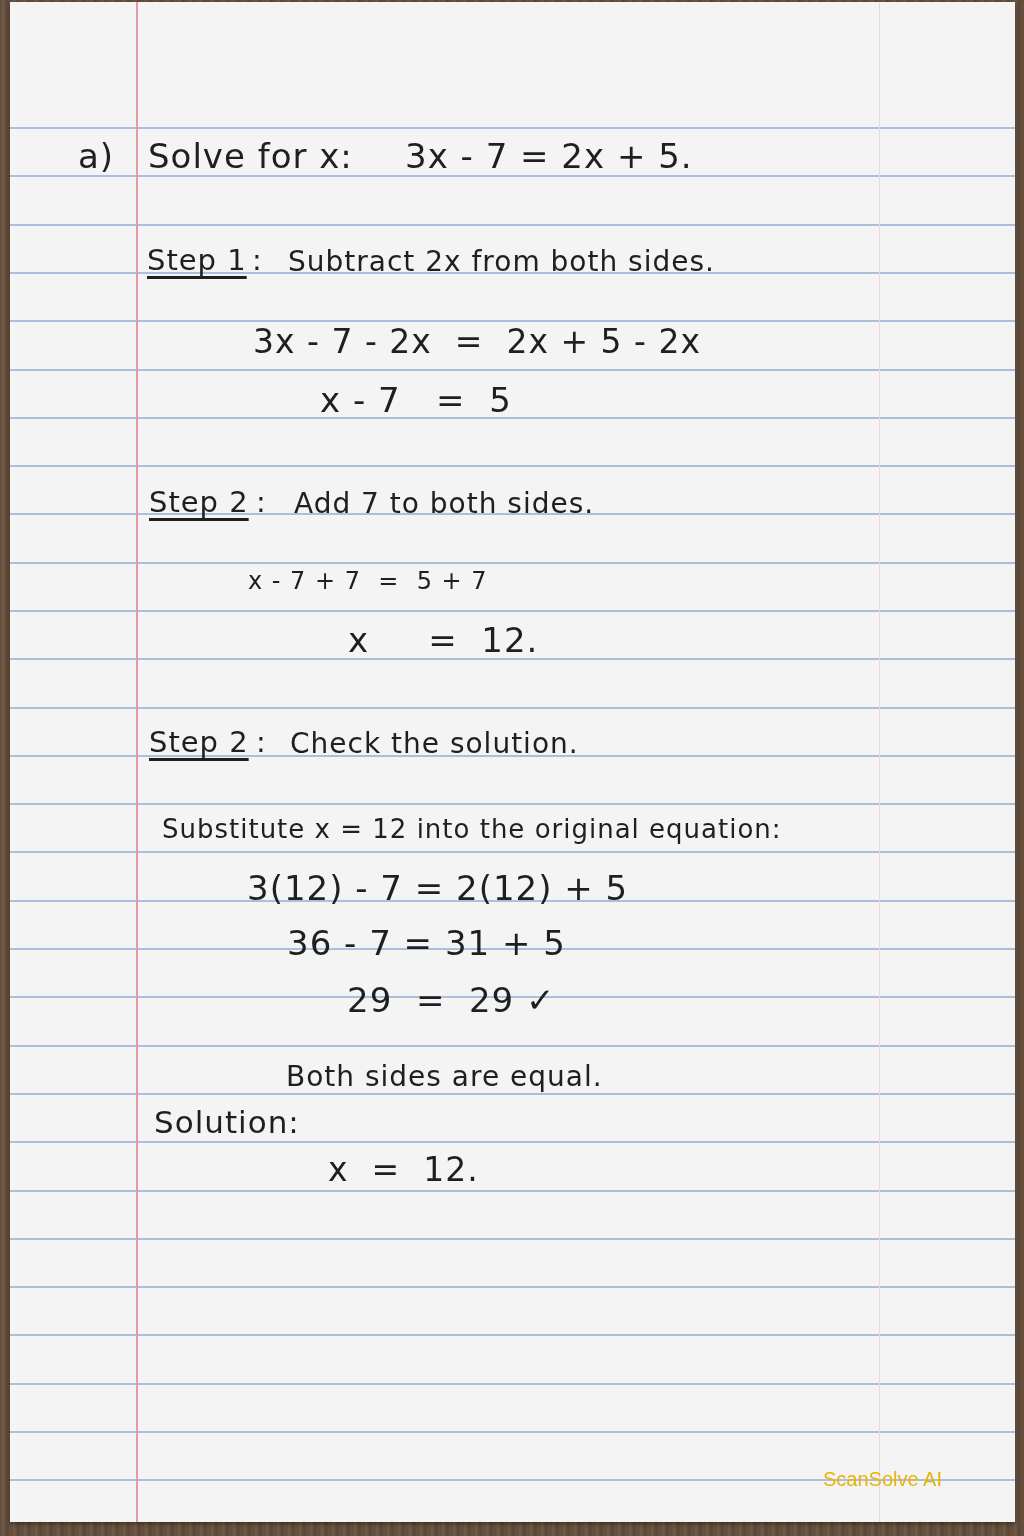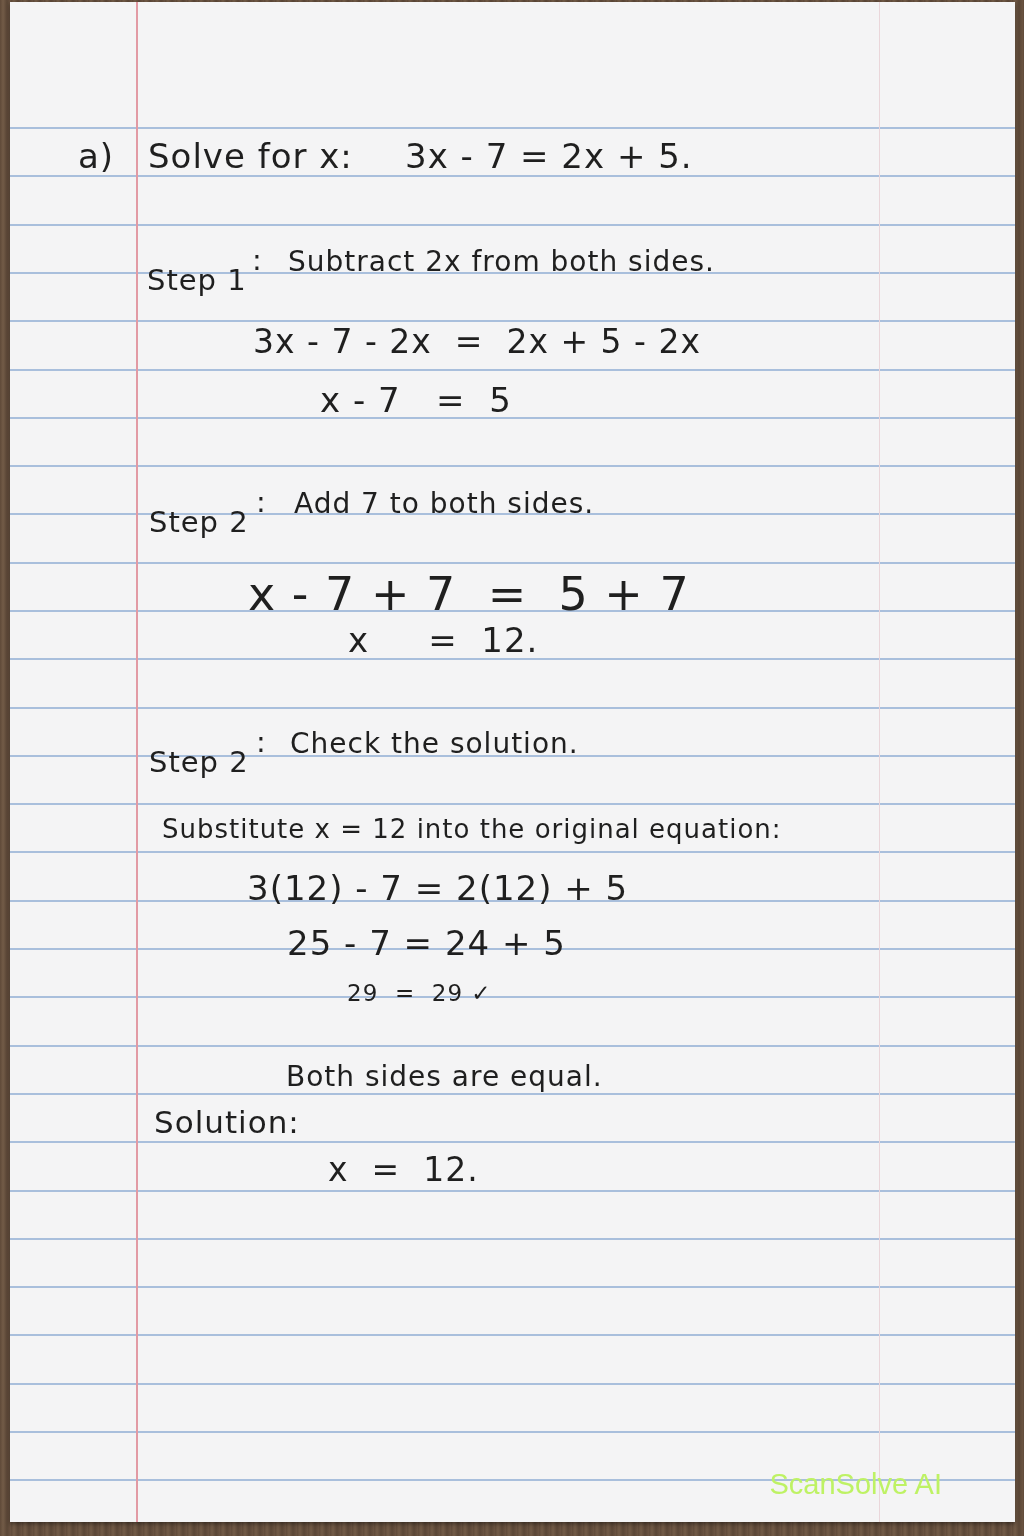--- a/index.html
+++ b/index.html
@@ -6,22 +6,22 @@
   body{width:1024px;height:1536px;background:#6b5644;position:relative;overflow:hidden;
     font-family:"DejaVu Sans",sans-serif;}
   .wood{position:absolute;inset:0;background:
     repeating-linear-gradient(90deg,#5f4a39 0px,#725b47 3px,#5a4636 7px,#6b5442 11px);}
   .paper{position:absolute;left:10px;top:2px;width:1005px;height:1520px;background:#f4f4f5;
     box-shadow:0 2px 4px rgba(0,0,0,.4);}
   .rule{position:absolute;left:0;right:0;height:2px;background:#a9bfdc;}
   .margin{position:absolute;top:0;bottom:0;left:126px;width:2px;background:#e29aa4;}
   .margin2{position:absolute;top:0;bottom:0;left:869px;width:1px;background:#ead6da;}
   .hw{position:absolute;color:#1f1f1f;font-family:"DejaVu Sans",sans-serif;white-space:pre;letter-spacing:1px;}
-  .u{text-decoration-thickness:3px;text-underline-offset:6px;margin-top:20px;}
-  .brand{position:absolute;right:82px;top:1468px;color:#bef264;font-size:29px;font-family:"Liberation Sans",sans-serif;}
+  .u{text-decoration:underline;text-decoration-thickness:3px;text-underline-offset:6px;}
+  .brand{position:absolute;right:82px;top:1468px;color:#eab308;font-size:20px;font-family:"Liberation Sans",sans-serif;}
 </style>
 </head>
 <body>
 
 <div class="wood"></div>
 
 <div class="paper">
   <div id="rules">
       <div class="rule" style="top: 125px;"></div>
       <div class="rule" style="top: 173px;"></div>
@@ -63,28 +63,28 @@
 
 <div class="hw u" style="left:147px;top:243px;font-size:29px;">Step 1</div>
 <div class="hw" style="left:252px;top:243px;font-size:29px;">:</div>
 <div class="hw" style="left:288px;top:245px;font-size:28px;">Subtract 2x from both sides.</div>
 <div class="hw" style="left:253px;top:322px;font-size:33px;">3x - 7 - 2x  =  2x + 5 - 2x</div>
 <div class="hw" style="left:320px;top:380px;font-size:34px;">x - 7   =  5</div>
 
 <div class="hw u" style="left:149px;top:485px;font-size:29px;">Step 2</div>
 <div class="hw" style="left:256px;top:485px;font-size:29px;">:</div>
 <div class="hw" style="left:294px;top:487px;font-size:28px;">Add 7 to both sides.</div>
-<div class="hw" style="left:248px;top:567px;font-size:46px;">x - 7 + 7  =  5 + 7</div>
+<div class="hw" style="left:248px;top:567px;font-size:24px;">x - 7 + 7  =  5 + 7</div>
 <div class="hw" style="left:348px;top:620px;font-size:34px;">x     =  12.</div>
 
 <div class="hw u" style="left:149px;top:725px;font-size:29px;">Step 2</div>
 <div class="hw" style="left:256px;top:725px;font-size:29px;">:</div>
 <div class="hw" style="left:290px;top:727px;font-size:28px;">Check the solution.</div>
 <div class="hw" style="left:162px;top:814px;font-size:26px;">Substitute x = 12 into the original equation:</div>
 <div class="hw" style="left:247px;top:868px;font-size:34px;">3(12) - 7 = 2(12) + 5</div>
-<div class="hw" style="left:287px;top:923px;font-size:34px;">25 - 7 = 24 + 5</div>
-<div class="hw" style="left:347px;top:980px;font-size:23px;">29  =  29 ✓</div>
+<div class="hw" style="left:287px;top:923px;font-size:34px;">36 - 7 = 31 + 5</div>
+<div class="hw" style="left:347px;top:980px;font-size:34px;">29  =  29 ✓</div>
 <div class="hw" style="left:286px;top:1060px;font-size:28px;text-align:right;">Both sides are equal.</div>
 
 <div class="hw" style="left:154px;top:1104px;font-size:31px;">Solution:</div>
 <div class="hw" style="left:328px;top:1150px;font-size:33px;">x  =  12.</div>
 
 <div class="brand">ScanSolve AI</div>
 
 </body></html>

